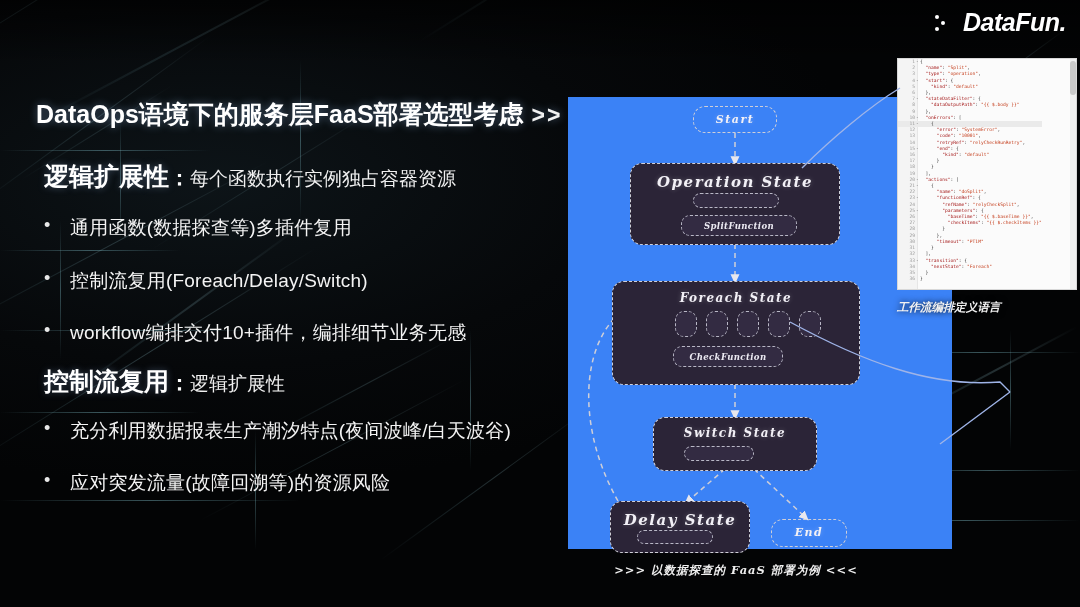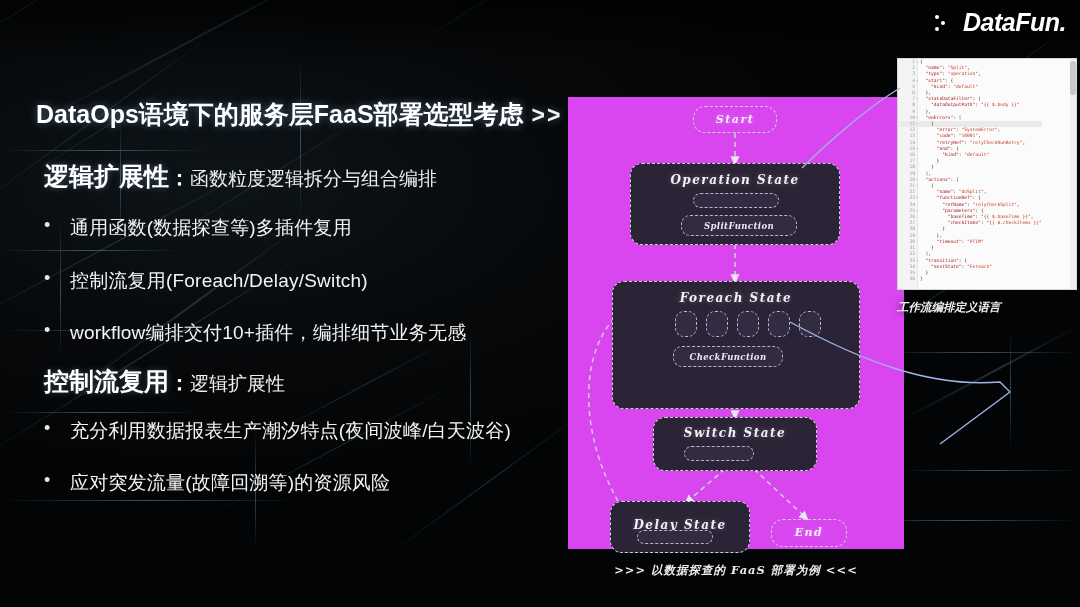--- a/index.html
+++ b/index.html
@@ -53,21 +53,22 @@
   .sec-head .lead{font-size:25px;font-weight:bold;color:#ffffff;text-shadow:0 0 7px rgba(160,195,245,.35);}
   .sec-head .colon{font-size:21px;font-weight:bold;color:#ffffff;}
   .sec-head .tail{font-size:19px;color:#f0f0f0;font-weight:normal;}
   .bul{position:absolute;white-space:nowrap;display:flex;align-items:flex-start;gap:0px;}
   .bul .dot{width:26px;display:inline-block;font-size:18px;color:#e8e8e8;text-align:left;}
   .bul .txt{font-size:19px;color:#f4f4f4;letter-spacing:.2px;}
 
   
   .diagram{
     position:absolute;left:568px;top:97px;width:336px;height:452px;
-    background:#d946ef;
+    background:#3b82f6;
+    padding-left:48px;
   }
   .node{
     position:absolute;border:1.6px dashed #cfcfd8;border-radius:12px;
     background:#2b2437;
     box-sizing:border-box;
   }
   .node.plain{background:transparent;}
   .node .lbl{
     position:absolute;left:0;right:0;text-align:center;
     font-family:"DejaVu Serif",serif;
@@ -176,21 +177,21 @@
         <i class="off"></i>
       <i class="off"></i>
         <i></i>
       <i></i>
         <i class="off"></i>
     </span>
     <span class="logo-text">DataFun.</span>
   </div>
 
   <div id="left-content">
-      <div class="sec-head" style="left:44px;top:160px"><span class="lead">逻辑扩展性</span><span class="colon">：</span><span class="tail">函数粒度逻辑拆分与组合编排</span></div>
+      <div class="sec-head" style="left:44px;top:160px"><span class="lead">逻辑扩展性</span><span class="colon">：</span><span class="tail">每个函数执行实例独占容器资源</span></div>
       <div class="bul" style="left:44px;top:215px">
         <span class="dot">•</span>
         <span class="txt">通用函数(数据探查等)多插件复用</span>
       </div>
       <div class="bul" style="left:44px;top:268px">
         <span class="dot">•</span>
         <span class="txt">控制流复用(Foreach/Delay/Switch)</span>
       </div>
       <div class="bul" style="left:44px;top:320px">
         <span class="dot">•</span>
@@ -229,43 +230,43 @@
 
       <path d="M122,105 C100,112 104,124 118,128" stroke="#cfcfd8" stroke-width="1.3" stroke-dasharray="4,3.5" fill="none" marker-end="url(#ah)"></path>
 
       <path d="M108,230 C90,240 94,250 107,254" stroke="#cfcfd8" stroke-width="1.3" stroke-dasharray="4,3.5" fill="none" marker-end="url(#ah)"></path>
     </svg>
     <div id="diagram-nodes">
         <div class="node plain" style="left:125px;top:9px;width:84px;height:27px">
           <div class="lbl" style="top:6px;font-size:11px">Start</div>
         </div>
         <div class="node" style="left:62px;top:66px;width:210px;height:82px">
-          <div class="lbl" style="top:9px;font-size:12px">Operation State</div>
+          <div class="lbl" style="top:9px;font-size:15px">Operation State</div>
           <div class="inner" style="left:62px;top:29px;width:86px;height:15px"></div>
           <div class="inner" style="left:50px;top:51px;width:116px;height:21px">
             <div class="ilbl">SplitFunction</div>
           </div>
         </div>
-        <div class="node" style="left:44px;top:184px;width:248px;height:128px">
+        <div class="node" style="left:44px;top:184px;width:248px;height:104px">
           <div class="lbl" style="top:9px;font-size:12px">Foreach State</div>
           <div class="inner" style="left:62px;top:29px;width:22px;height:26px"></div>
           <div class="inner" style="left:93px;top:29px;width:22px;height:26px"></div>
           <div class="inner" style="left:124px;top:29px;width:22px;height:26px"></div>
           <div class="inner" style="left:155px;top:29px;width:22px;height:26px"></div>
           <div class="inner" style="left:186px;top:29px;width:22px;height:26px"></div>
           <div class="inner" style="left:60px;top:64px;width:110px;height:21px">
             <div class="ilbl">CheckFunction</div>
           </div>
         </div>
         <div class="node" style="left:85px;top:320px;width:164px;height:54px">
           <div class="lbl" style="top:8px;font-size:12px">Switch State</div>
           <div class="inner" style="left:30px;top:28px;width:70px;height:15px"></div>
         </div>
         <div class="node" style="left:42px;top:404px;width:140px;height:52px">
-          <div class="lbl" style="top:16px;font-size:12px">Delay State</div>
+          <div class="lbl" style="top:9px;font-size:15px">Delay State</div>
           <div class="inner" style="left:26px;top:28px;width:76px;height:14px"></div>
         </div>
         <div class="node plain" style="left:203px;top:422px;width:76px;height:28px">
           <div class="lbl" style="top:6px;font-size:11px">End</div>
         </div>
       </div>
   </div>
 
   <div class="caption">&gt;&gt;&gt; 以数据探查的 FaaS 部署为例 &lt;&lt;&lt;</div>
 

